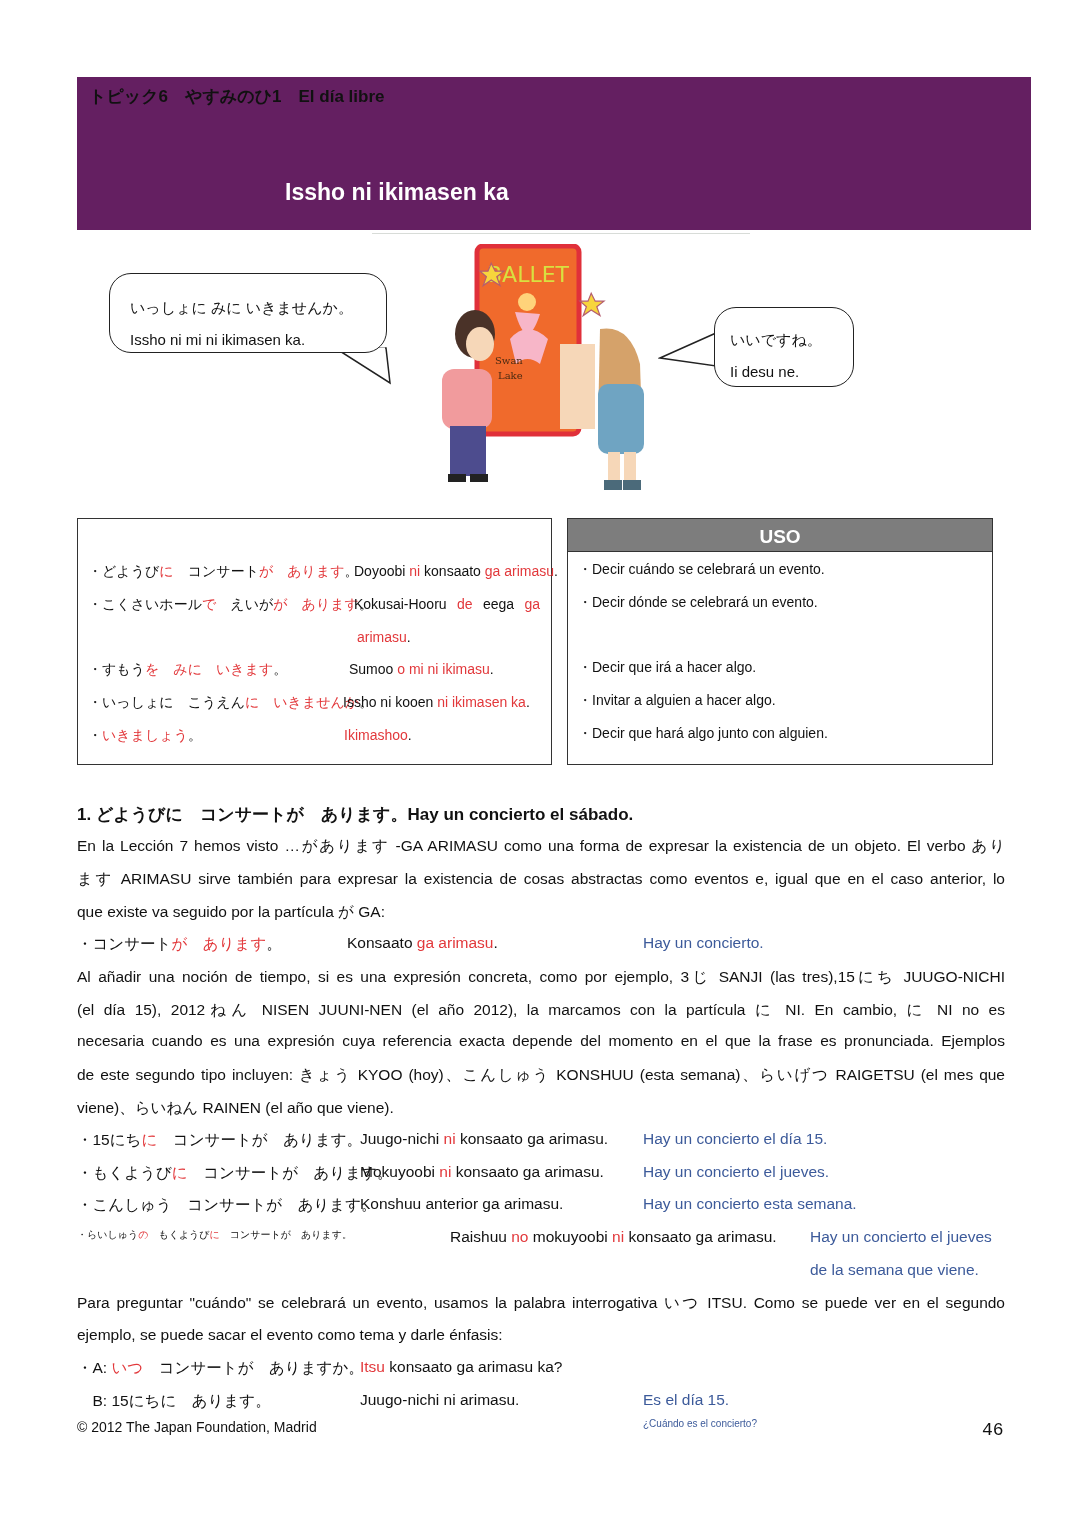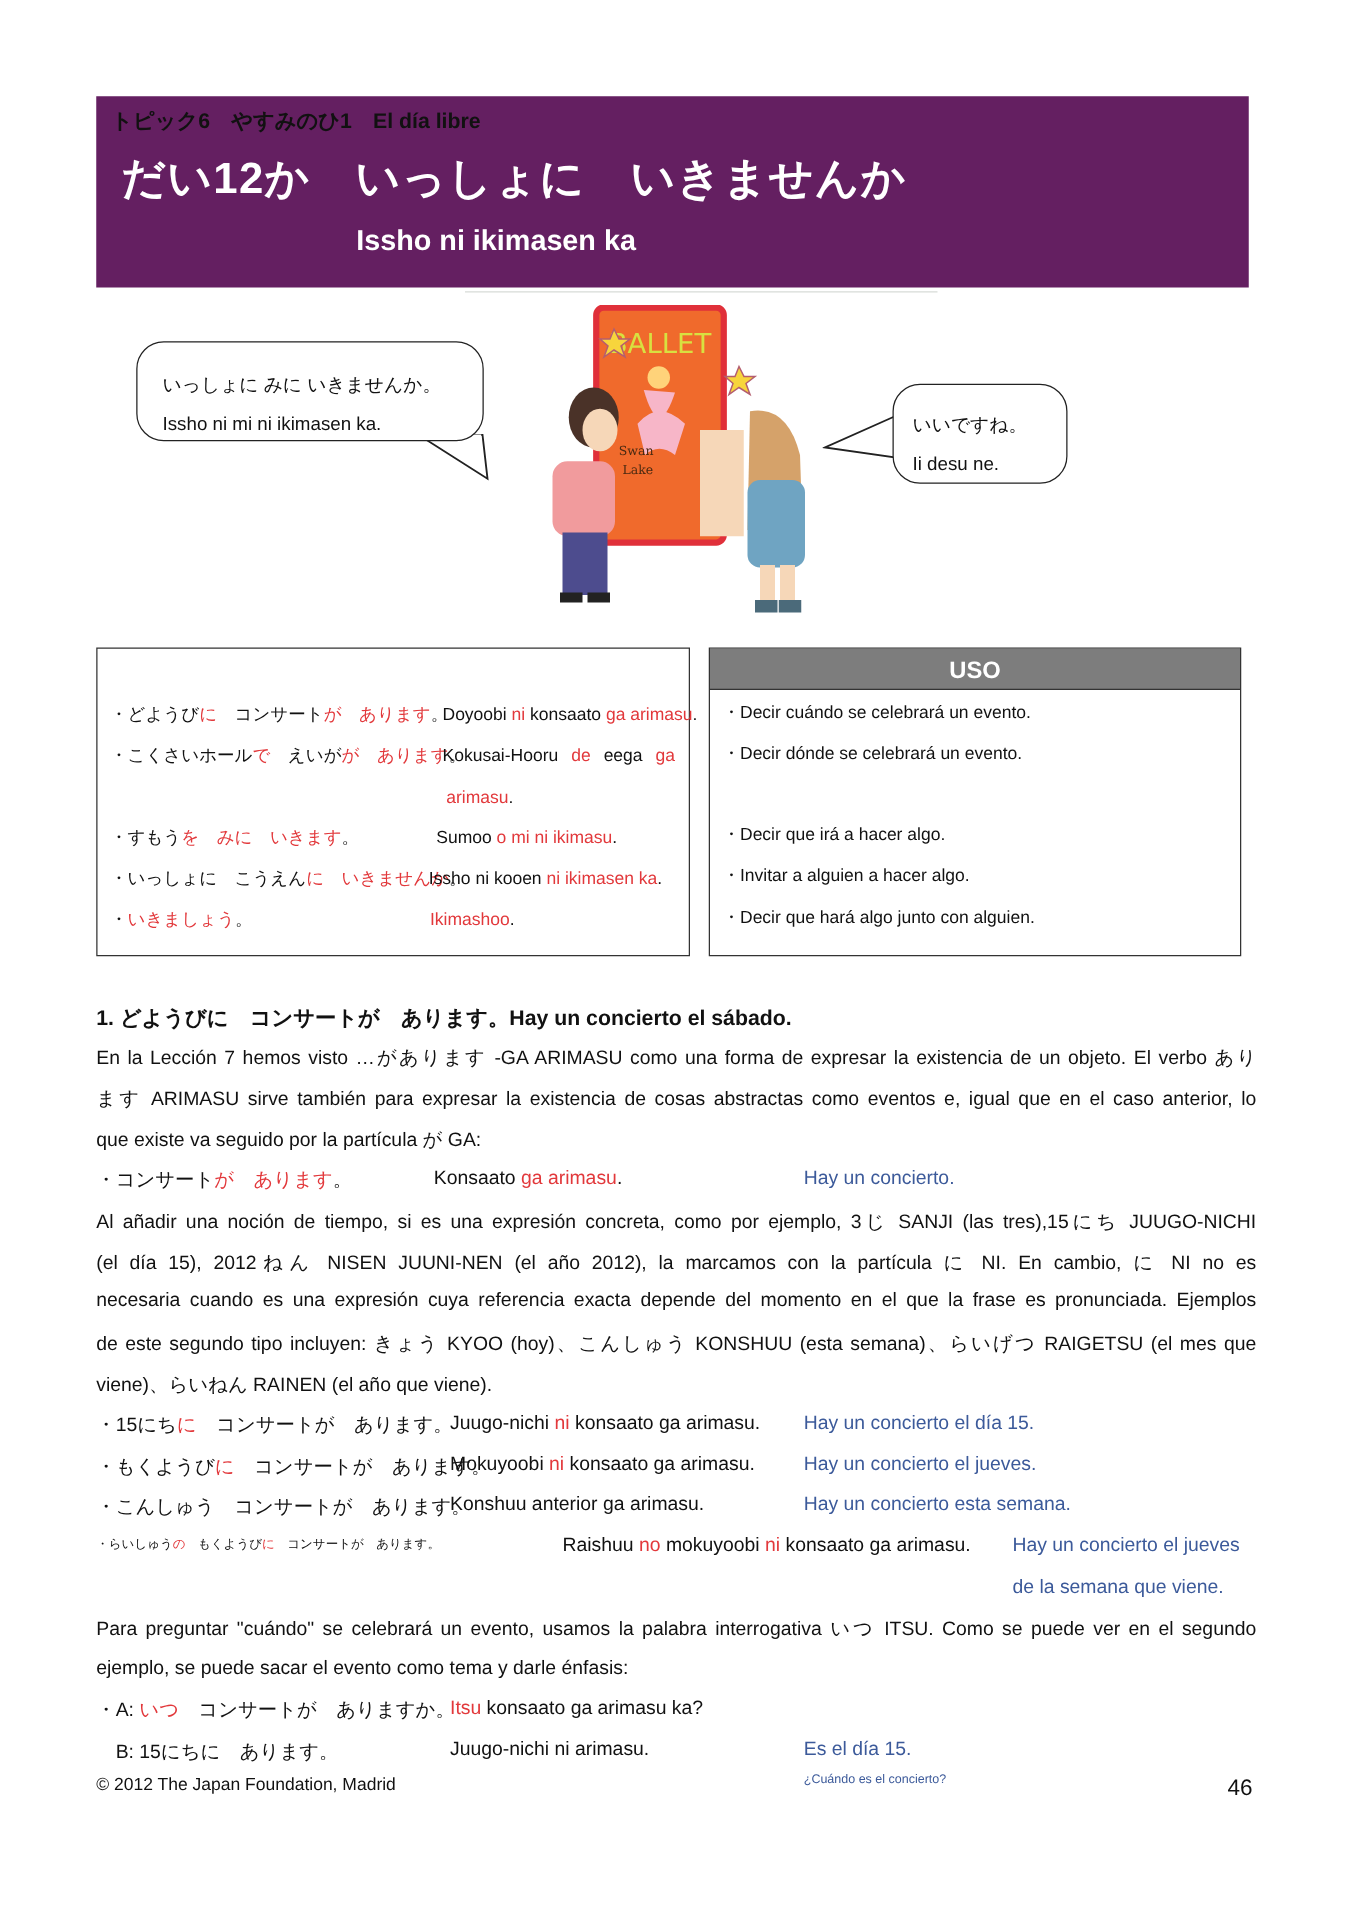--- a/index.html
+++ b/index.html
@@ -1,17 +1,17 @@
 <!DOCTYPE html>
 <html><head>
 <meta charset="utf-8">
 <style>
   html, body { margin:0; padding:0; background:#fff; }
   body { width:1080px; height:1528px; position:relative; font-family:"Liberation Sans", "DejaVu Sans", sans-serif; color:#111; overflow:hidden; }
-  .banner { position:absolute; left:77px; top:77px; width:922px; height:153px; background:#641f61; }
+  .banner { position:absolute; left:77px; top:77px; width:922px; height:153px; background:#641f61;padding-left:32px; }
   .banner .topic { position:absolute; left:12px; top:8px; font-size:17px; font-weight:bold; color:#111; }
   .banner .title { position:absolute; left:20px; top:42px; font-size:35px; font-weight:bold; color:#fff; letter-spacing:1px; }
   .banner .romaji { position:absolute; left:208px; top:102px; font-size:23px; font-weight:bold; color:#fff; }
   .rule { position:absolute; left:372px; top:233px; width:378px; height:1px; background:#d8dcd8; }
   .bubble { position:absolute; background:#fff; border:1.5px solid #222; border-radius:22px; font-size:15px; }
   .bubble .l1 { position:absolute; white-space:nowrap;margin-top:12px; }
   .bubble-left { left:109px; top:273px; width:276px; height:78px; }
   .bubble-right { left:714px; top:307px; width:138px; height:78px; }
   .tail { position:absolute; }
   .illus { position:absolute; left:430px; top:244px; width:230px; height:250px; }
@@ -20,28 +20,27 @@
   .forma { left:77px; top:518px; width:473px; height:245px; }
   .uso { left:567px; top:518px; width:424px; height:245px; }
   .row { position:absolute; font-size:14px; white-space:nowrap; }
   .red { color:#e2383b; }
   .blue { color:#3c5a9a; }
   .sec { position:absolute; left:77px; width:928px; font-size:15.5px; white-space:nowrap; }
   .sec.h { font-weight:bold; font-size:17px; }
   .just { text-align:justify; text-align-last:justify; white-space:normal; }
   .abs { position:absolute; white-space:nowrap;text-align:right; }
   .footer { position:absolute; left:77px; top:1419px; font-size:14px; }
-  .pagenum { position:absolute; left:982px; top:1420px; font-size:18px; font-family:Liberation Sans, sans-serif;text-align:center; }
+  .pagenum { position:absolute; left:982px; top:1420px; font-size:18px; font-family:Liberation Mono, monospace;text-align:center; }
 </style>
 </head>
 <body>
 
 <div class="banner">
   <div class="topic">トピック6　やすみのひ1　El día libre</div>
-  <div class="title">だい12か　いっしょに　いきませんか</div>
   <div class="romaji">Issho ni ikimasen ka</div>
 </div>
 <div class="rule"></div>
 
 <svg class="tail" style="left:330px;top:345px" width="65" height="42">
   <polygon points="5,3 56,3 60,38" fill="#fff" stroke="#222" stroke-width="1.5"></polygon>
   <line x1="6" y1="4" x2="55" y2="4" stroke="#fff" stroke-width="3"></line>
 </svg>
 <div class="bubble bubble-left">
   <div class="l1" style="left:20px;top:13px">いっしょに みに いきませんか。</div>

